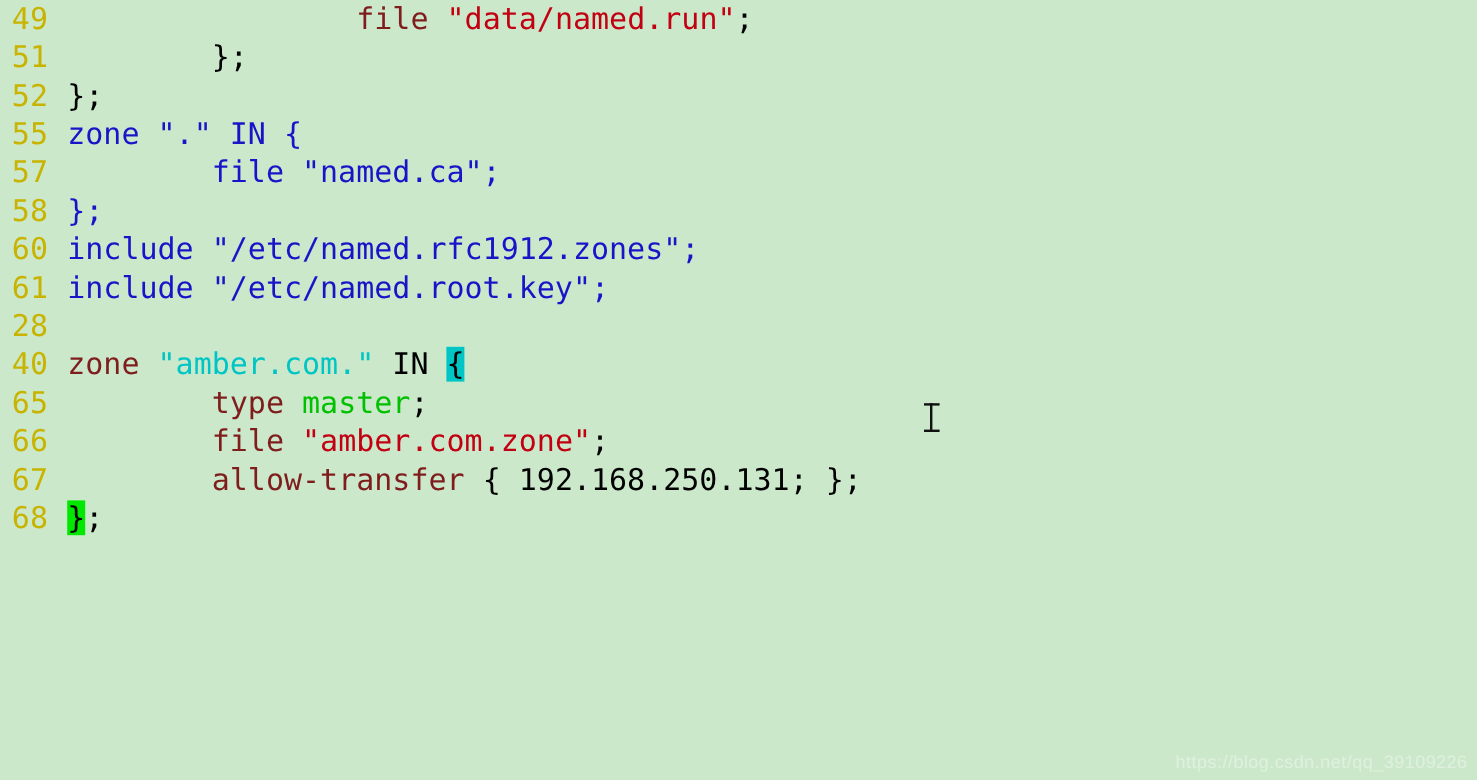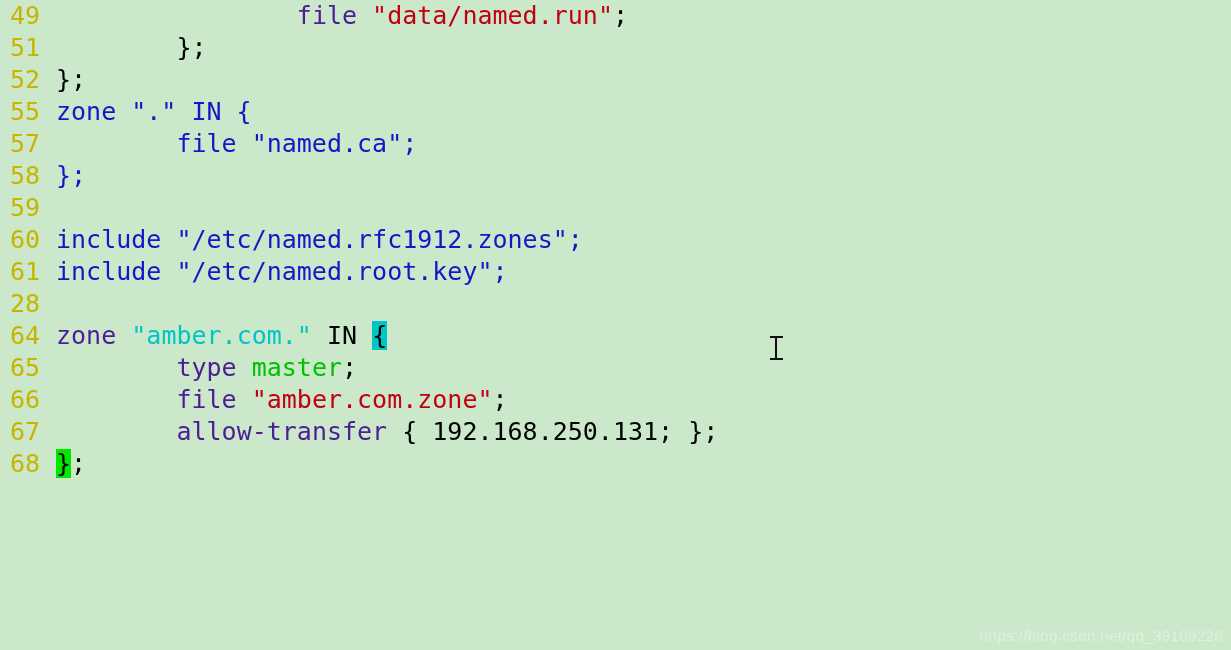--- a/index.html
+++ b/index.html
@@ -47,21 +47,21 @@
 
   .code {
     display: inline-block;
     padding-left: 16px;
     font-size: 25px;
     white-space: pre;
   }
 
   
   .t-plain    { color: #000000; }
-  .t-keyword  { color: #4c1d95; }   
+  .t-keyword  { color: #7f1d1d; }   
   .t-string   { color: #c20012; }   
   .t-comment  { color: #1a14c8; }   
   .t-zonestr  { color: #00c5c5; }   
   .t-value    { color: #00c000; }   
 
   .hl-paren {
     background: #00c5c5;
     color: #000000;
   }
   .hl-cursor {
@@ -112,25 +112,24 @@
 
 <div id="editor">
 
   <div class="code-area">
       <div class="line"><span class="lineno">49</span><span class="code"><span class="t-plain">                </span><span class="t-keyword">file</span><span class="t-plain"> </span><span class="t-string">"data/named.run"</span><span class="t-plain">;</span></span></div>
       <div class="line"><span class="lineno">51</span><span class="code"><span class="t-plain">        };</span></span></div>
       <div class="line"><span class="lineno">52</span><span class="code"><span class="t-plain">};</span></span></div>
       <div class="line"><span class="lineno">55</span><span class="code"><span class="t-comment">zone "." IN {</span></span></div>
       <div class="line"><span class="lineno">57</span><span class="code"><span class="t-comment">        file "named.ca";</span></span></div>
       <div class="line"><span class="lineno">58</span><span class="code"><span class="t-comment">};</span></span></div>
-      <div class="line"><span class="lineno">59</span><span class="code"></span></div>
       <div class="line"><span class="lineno">60</span><span class="code"><span class="t-comment">include "/etc/named.rfc1912.zones";</span></span></div>
       <div class="line"><span class="lineno">61</span><span class="code"><span class="t-comment">include "/etc/named.root.key";</span></span></div>
       <div class="line"><span class="lineno">28</span><span class="code"></span></div>
-      <div class="line"><span class="lineno">64</span><span class="code"><span class="t-keyword">zone</span><span class="t-plain"> </span><span class="t-zonestr">"amber.com."</span><span class="t-plain"> IN </span><span class="hl-paren">{</span></span></div>
+      <div class="line"><span class="lineno">40</span><span class="code"><span class="t-keyword">zone</span><span class="t-plain"> </span><span class="t-zonestr">"amber.com."</span><span class="t-plain"> IN </span><span class="hl-paren">{</span></span></div>
       <div class="line"><span class="lineno">65</span><span class="code"><span class="t-plain">        </span><span class="t-keyword">type</span><span class="t-plain"> </span><span class="t-value">master</span><span class="t-plain">;</span></span></div>
       <div class="line"><span class="lineno">66</span><span class="code"><span class="t-plain">        </span><span class="t-keyword">file</span><span class="t-plain"> </span><span class="t-string">"amber.com.zone"</span><span class="t-plain">;</span></span></div>
       <div class="line"><span class="lineno">67</span><span class="code"><span class="t-plain">        </span><span class="t-keyword">allow-transfer</span><span class="t-plain"> { 192.168.250.131; };</span></span></div>
       <div class="line"><span class="lineno">68</span><span class="code"><span class="hl-cursor">}</span><span class="t-plain">;</span></span></div>
     </div>
 
   <div class="cursor-ibeam">
     <div class="bar-top"></div>
     <div class="stem"></div>
     <div class="bar-bot"></div>

